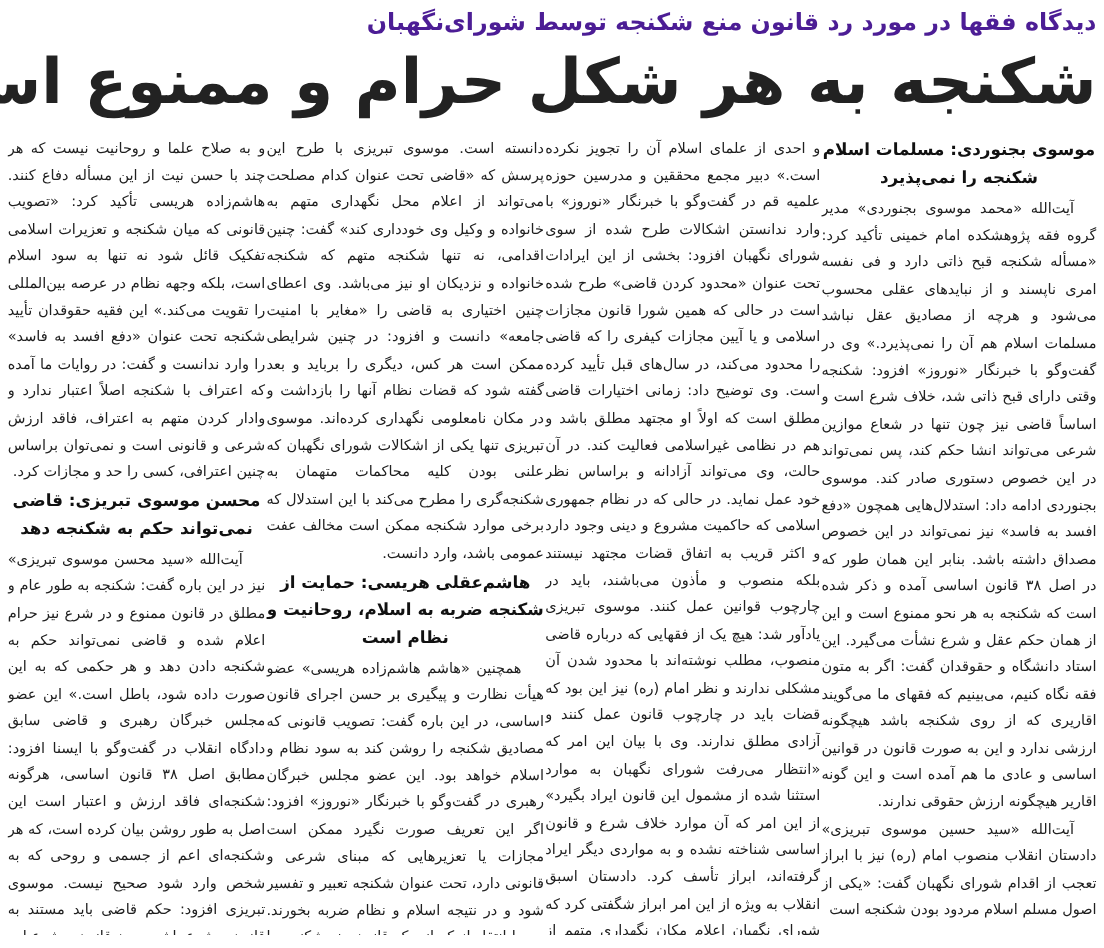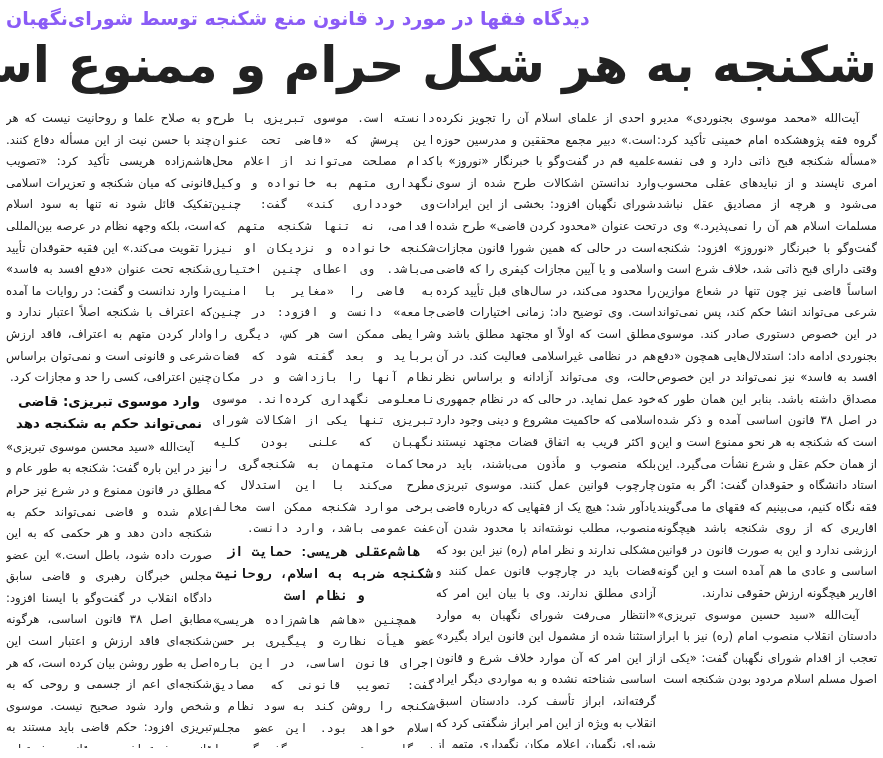--- a/index.html
+++ b/index.html
@@ -16,27 +16,27 @@
     direction: rtl;
   }
   .page {
     position: relative;
     width: 883px;
     height: 758px;
     box-sizing: border-box;
     padding: 0 6px;
   }
   .kicker {
-    text-align: left;
+    text-align: right;
     font-family: "DejaVu Sans", sans-serif;
     font-weight: bold;
     font-size: 19px;
     line-height: 28px;
     padding-top: 4px;
-    color: #8b5cf6;
+    color: #4c1d95;
     letter-spacing: 0px;
   }
   .headline {
     text-align: center;
     font-family: "DejaVu Sans", sans-serif;
     font-weight: bold;
     font-size: 50px;
     line-height: 70px;
     color: #222222;
     margin-top: -2px;
@@ -54,21 +54,21 @@
     box-sizing: border-box;
     text-align: justify;
     text-align-last: right;
     font-family: "DejaVu Sans", sans-serif;
     font-size: 11.6px;
     line-height: 21.6px;
     color: #202020;
     overflow: hidden;
   }
   .col-1 { width: 206px; }
-  .col-2 { width: 222px; font-family: Liberation Mono, monospace; }
+  .col-2 { width: 222px; }
   .col-3 { width: 220px; }
   .col-4 { width: 220px; }
   .sub-head {
     text-align: center;
     text-align-last: center;
     font-weight: bold;
     font-size: 13.4px;
     line-height: 22px;
     color: #111111;
     margin: 2px 0 2px 0;
@@ -82,34 +82,35 @@
 </head>
 <body>
 
 <div class="page">
   <div class="kicker">دیدگاه فقها در مورد رد قانون منع شکنجه توسط شورای‌نگهبان</div>
   <div class="headline">شکنجه به هر شکل حرام و ممنوع است</div>
 
   <div class="columns">
 
     <div class="col col-4">
+      <div class="sub-head">موسوی بجنوردی: مسلمات اسلام شکنجه را نمی‌پذیرد</div>
       <p class="para">آیت‌الله «محمد موسوی بجنوردی» مدیر گروه فقه پژوهشکده امام خمینی تأکید کرد: «مسأله شکنجه قبح ذاتی دارد و فی نفسه امری ناپسند و از نبایدهای عقلی محسوب می‌شود و هرچه از مصادیق عقل نباشد مسلمات اسلام هم آن را نمی‌پذیرد.» وی در گفت‌وگو با خبرنگار «نوروز» افزود: شکنجه وقتی دارای قبح ذاتی شد، خلاف شرع است و اساساً قاضی نیز چون تنها در شعاع موازین شرعی می‌تواند انشا حکم کند، پس نمی‌تواند در این خصوص دستوری صادر کند. موسوی بجنوردی ادامه داد: استدلال‌هایی همچون «دفع افسد به فاسد» نیز نمی‌تواند در این خصوص مصداق داشته باشد. بنابر این همان طور که در اصل ۳۸ قانون اساسی آمده و ذکر شده است که شکنجه به هر نحو ممنوع است و این از همان حکم عقل و شرع نشأت می‌گیرد. این استاد دانشگاه و حقوقدان گفت: اگر به متون فقه نگاه کنیم، می‌بینیم که فقهای ما می‌گویند اقاریری که از روی شکنجه باشد هیچگونه ارزشی ندارد و این به صورت قانون در قوانین اساسی و عادی ما هم آمده است و این گونه اقاریر هیچگونه ارزش حقوقی ندارند.</p>
       <p class="para">آیت‌الله «سید حسین موسوی تبریزی» دادستان انقلاب منصوب امام (ره) نیز با ابراز تعجب از اقدام شورای نگهبان گفت: «یکی از اصول مسلم اسلام مردود بودن شکنجه است</p>
     </div>
 
     <div class="col col-3">
       <p class="para noindent">و احدی از علمای اسلام آن را تجویز نکرده است.» دبیر مجمع محققین و مدرسین حوزه علمیه قم در گفت‌وگو با خبرنگار «نوروز» با وارد ندانستن اشکالات طرح شده از سوی شورای نگهبان افزود: بخشی از این ایرادات تحت عنوان «محدود کردن قاضی» طرح شده است در حالی که همین شورا قانون مجازات اسلامی و یا آیین مجازات کیفری را که قاضی را محدود می‌کند، در سال‌های قبل تأیید کرده است. وی توضیح داد: زمانی اختیارات قاضی مطلق است که اولاً او مجتهد مطلق باشد و هم در نظامی غیراسلامی فعالیت کند. در آن حالت، وی می‌تواند آزادانه و براساس نظر خود عمل نماید. در حالی که در نظام جمهوری اسلامی که حاکمیت مشروع و دینی وجود دارد و اکثر قریب به اتفاق قضات مجتهد نیستند بلکه منصوب و مأذون می‌باشند، باید در چارچوب قوانین عمل کنند. موسوی تبریزی یادآور شد: هیچ یک از فقهایی که درباره قاضی منصوب، مطلب نوشته‌اند با محدود شدن آن مشکلی ندارند و نظر امام (ره) نیز این بود که قضات باید در چارچوب قانون عمل کنند و آزادی مطلق ندارند. وی با بیان این امر که «انتظار می‌رفت شورای نگهبان به موارد استثنا شده از مشمول این قانون ایراد بگیرد» از این امر که آن موارد خلاف شرع و قانون اساسی شناخته نشده و به مواردی دیگر ایراد گرفته‌اند، ابراز تأسف کرد. دادستان اسبق انقلاب به ویژه از این امر ابراز شگفتی کرد که شورای نگهبان اعلام مکان نگهداری متهم از سوی قاضی به وکیل و خانواده وی را خلاف شرع و قانون اساسی</p>
     </div>
 
     <div class="col col-2">
       <p class="para noindent">دانسته است. موسوی تبریزی با طرح این پرسش که «قاضی تحت عنوان کدام مصلحت می‌تواند از اعلام محل نگهداری متهم به خانواده و وکیل وی خودداری کند» گفت: چنین اقدامی، نه تنها شکنجه متهم که شکنجه خانواده و نزدیکان او نیز می‌باشد. وی اعطای چنین اختیاری به قاضی را «مغایر با امنیت جامعه» دانست و افزود: در چنین شرایطی ممکن است هر کس، دیگری را برباید و بعد گفته شود که قضات نظام آنها را بازداشت و در مکان نامعلومی نگهداری کرده‌اند. موسوی تبریزی تنها یکی از اشکالات شورای نگهبان که علنی بودن کلیه محاکمات متهمان به شکنجه‌گری را مطرح می‌کند با این استدلال که برخی موارد شکنجه ممکن است مخالف عفت عمومی باشد، وارد دانست.</p>
       <div class="sub-head">هاشم‌عقلی هریسی: حمایت از شکنجه ضربه به اسلام، روحانیت و نظام است</div>
       <p class="para">همچنین «هاشم هاشم‌زاده هریسی» عضو هیأت نظارت و پیگیری بر حسن اجرای قانون اساسی، در این باره گفت: تصویب قانونی که مصادیق شکنجه را روشن کند به سود نظام و اسلام خواهد بود. این عضو مجلس خبرگان رهبری در گفت‌وگو با خبرنگار «نوروز» افزود: اگر این تعریف صورت نگیرد ممکن است مجازات یا تعزیرهایی که مبنای شرعی و قانونی دارد، تحت عنوان شکنجه تعبیر و تفسیر شود و در نتیجه اسلام و نظام ضربه بخورند. وی با انتقاد از کسانی که قانون منع شکنجه را مغایر شرع دانسته‌اند، تصریح کرد: حمایت از شکنجه تحت نام اسلام و روحانیت ضربه به آنهاست</p>
     </div>
 
     <div class="col col-1">
       <p class="para noindent">و به صلاح علما و روحانیت نیست که هر چند با حسن نیت از این مسأله دفاع کنند. هاشم‌زاده هریسی تأکید کرد: «تصویب قانونی که میان شکنجه و تعزیرات اسلامی تفکیک قائل شود نه تنها به سود اسلام است، بلکه وجهه نظام در عرصه بین‌المللی را تقویت می‌کند.» این فقیه حقوقدان تأیید شکنجه تحت عنوان «دفع افسد به فاسد» را وارد ندانست و گفت: در روایات ما آمده که اعتراف با شکنجه اصلاً اعتبار ندارد و وادار کردن متهم به اعتراف، فاقد ارزش شرعی و قانونی است و نمی‌توان براساس چنین اعترافی، کسی را حد و مجازات کرد.</p>
-      <div class="sub-head">وارد موسوی تبریزی: قاضی نمی‌تواند حکم به شکنجه دهد</div>
+      <div class="sub-head">محسن موسوی تبریزی: قاضی نمی‌تواند حکم به شکنجه دهد</div>
       <p class="para">آیت‌الله «سید محسن موسوی تبریزی» نیز در این باره گفت: شکنجه به طور عام و مطلق در قانون ممنوع و در شرع نیز حرام اعلام شده و قاضی نمی‌تواند حکم به شکنجه دادن دهد و هر حکمی که به این صورت داده شود، باطل است.» این عضو مجلس خبرگان رهبری و قاضی سابق دادگاه انقلاب در گفت‌وگو با ایسنا افزود: مطابق اصل ۳۸ قانون اساسی، هرگونه شکنجه‌ای فاقد ارزش و اعتبار است این اصل به طور روشن بیان کرده است، که هر شکنجه‌ای اعم از جسمی و روحی که به شخص وارد شود صحیح نیست. موسوی تبریزی افزود: حکم قاضی باید مستند به قانون و شرع باشد، چون قانون و شرع این امر را حرام اعلام کرده، پس حکم بر شکنجه ممنوع است.</p>
     </div>
 
   </div>
 </div>
 
 </body></html>

